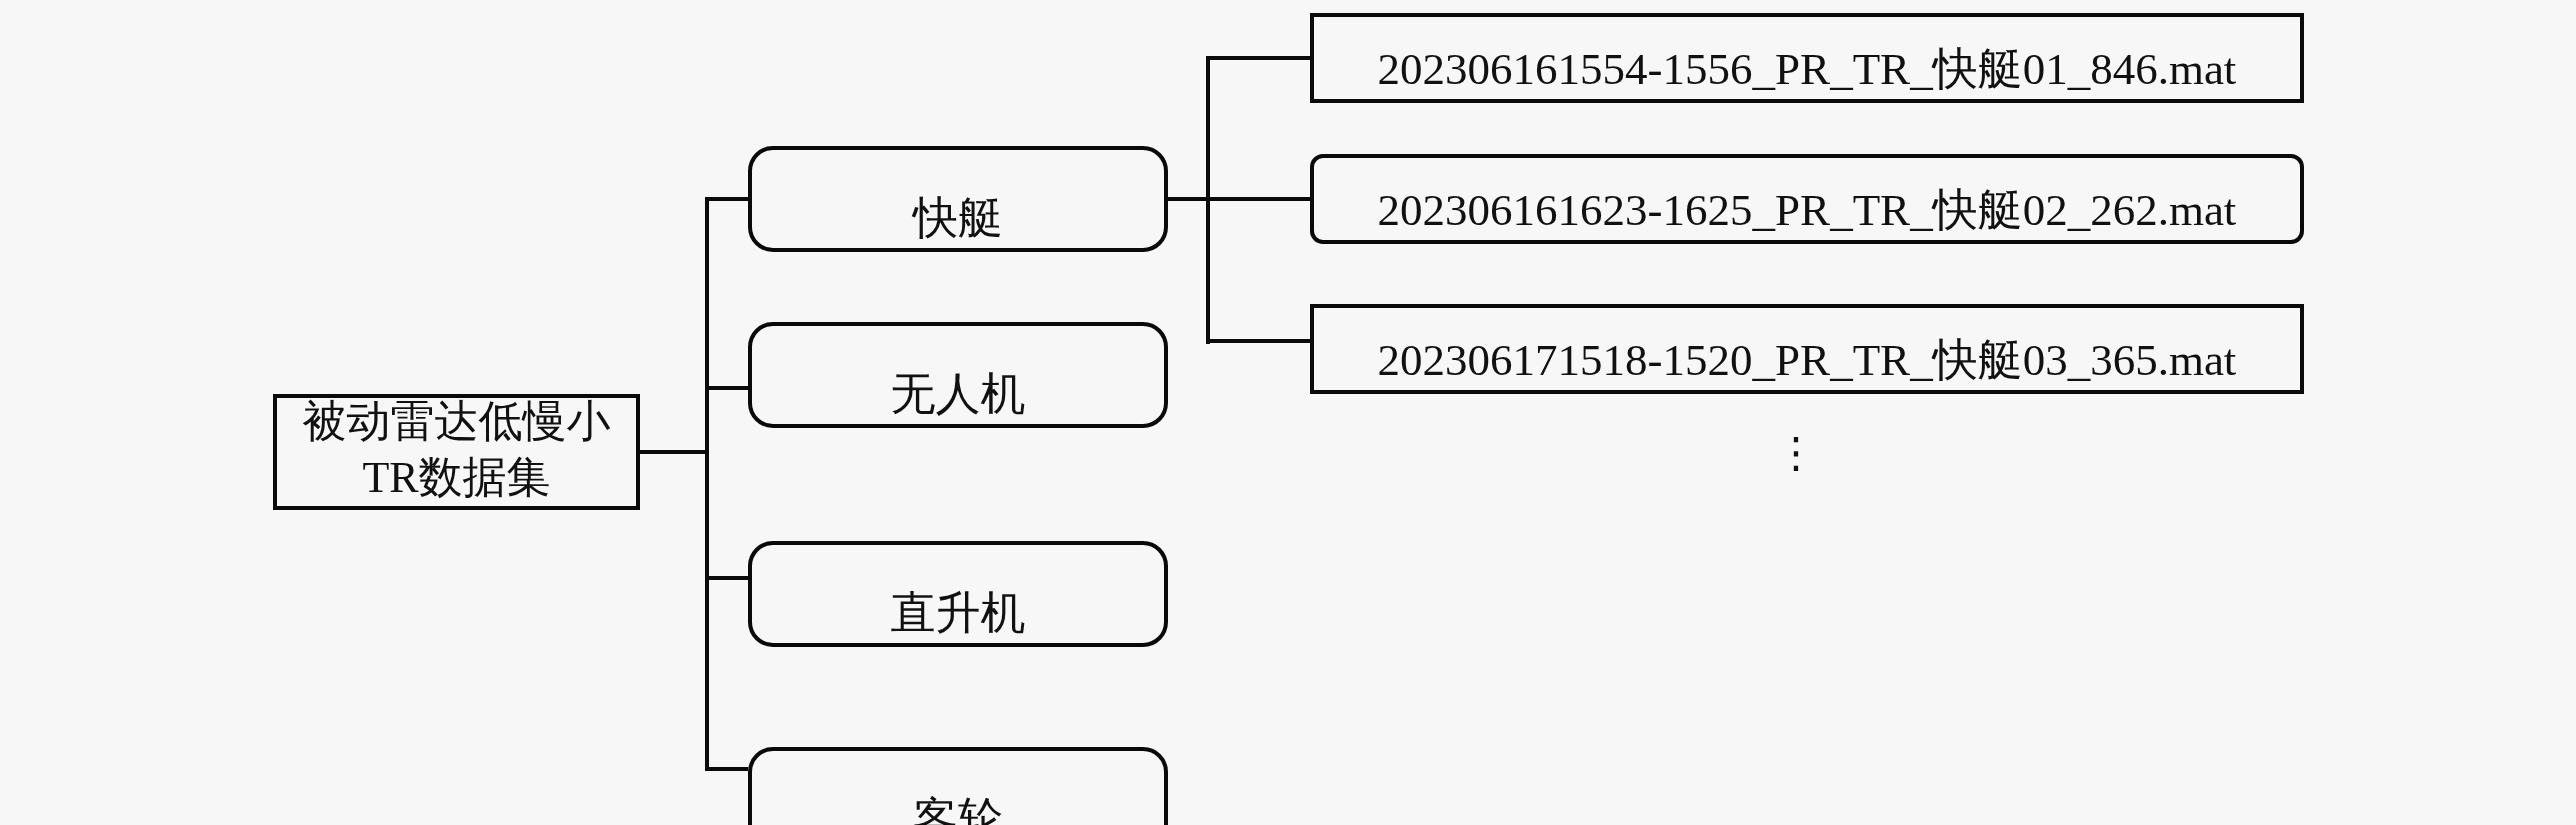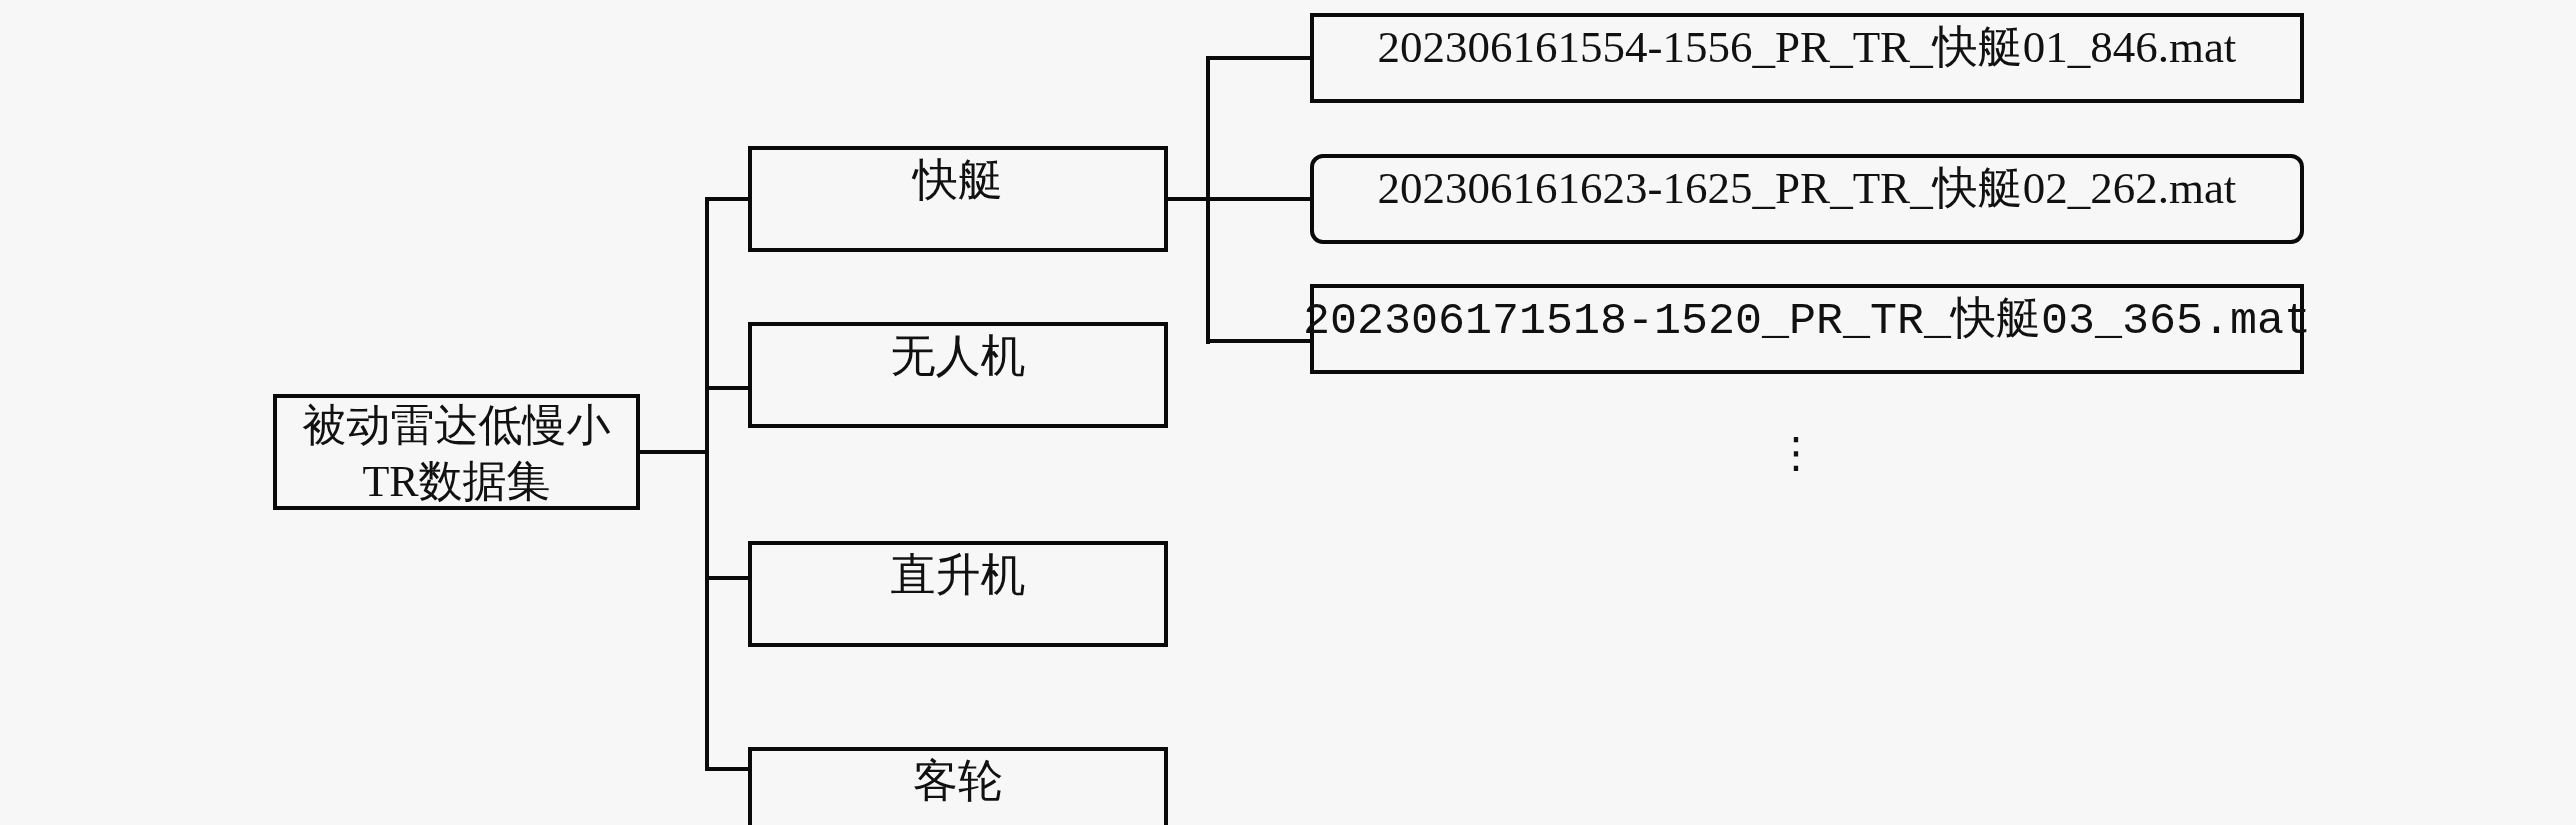--- a/index.html
+++ b/index.html
@@ -19,44 +19,45 @@
     background:var(--bg);
     overflow:hidden;
   }
   .box{
     position:absolute;
     box-sizing:border-box;
     border:4.1px solid var(--line);
     background:var(--bg);
     color:var(--text);
     display:flex;
-    align-items:flex-start;
+    align-items:flex-end;
     justify-content:center;
     text-align:center;
   }
   .root-box{
     left:273px; top:394px; width:367px; height:116px;
     font-size:44px; line-height:56px;
   }
   .cat-box{
     left:748px; width:420px; height:106px;
     font-size:45px;
+    border-radius:25px;
   }
   .cat-1{top:146px;}
   .cat-2{top:322px;}
   .cat-3{top:525px;margin-top:16px;}
   .cat-4{top:716px;margin-top:31px;}
   .file-box{
     left:1310px; width:994px; height:90px;
     font-size:45px;
     white-space:nowrap;
   }
   .file-1{top:13px;}
   .file-2{top:154px;border-radius:13px;}
-  .file-3{top:284px;font-family:Liberation Mono, monospace;}
+  .file-3{top:304px;}
   .line{
     position:absolute;
     background:var(--line);
   }
   .ellipsis{
     position:absolute;
     left:1762px; top:417px;
     width:68px; height:75px;
     color:var(--text);
     font-size:42px;

